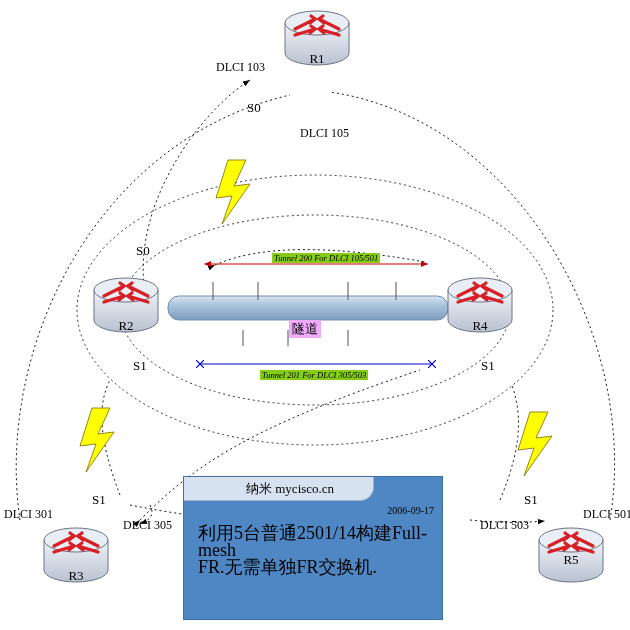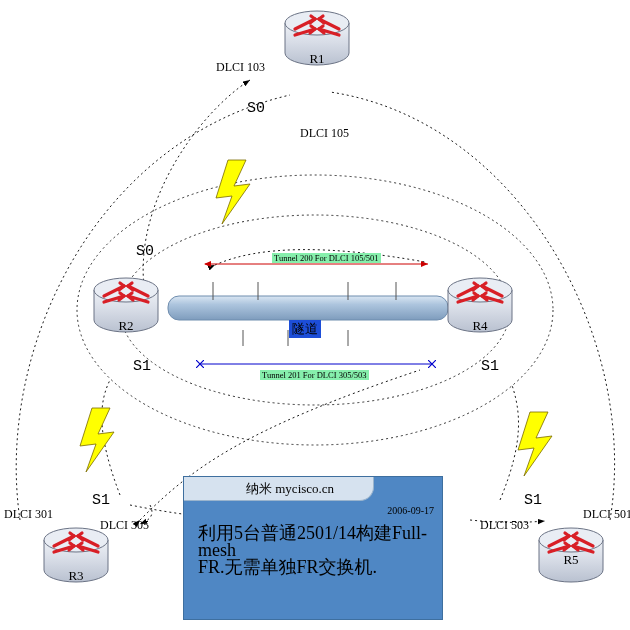--- a/index.html
+++ b/index.html
@@ -38,22 +38,21 @@
     color: #000;
   }
   .note {
     position: absolute;
     font-size: 12px;
     font-family: "Liberation Serif", serif;
     color: #000;
     white-space: nowrap;
   }
   .note-big {
-    font-size: 15px;
-    font-family: Liberation Mono, monospace;
+    font-size: 13px;
   }
   .callout {
     position: absolute;
     left: 183px;
     top: 476px;
     width: 258px;
     height: 142px;
     background: #4f87c4;
     border: 1px solid #3e6f9f;
   }
@@ -94,30 +93,31 @@
     font-size: 18px;
     line-height: 17px;
     color: #000;
     font-family: "Liberation Serif", serif;
   }
   .tunnel-label {
     position: absolute;
     font-size: 8.5px;
     font-family: "Liberation Serif", serif;
     color: #000;
-    background: #86efac;
+    background: #84cc16;
     padding: 0 2px;
     white-space: nowrap;
+    font-style: italic;
   }
   .tunnel-zh {
     position: absolute;
     font-size: 13px;
     font-family: "Liberation Serif", serif;
     color: #000;
-    background: #1d4ed8;
+    background: #f0abfc;
     padding: 0 3px;
     white-space: nowrap;
   }
 </style>
 </head>
 <body>
 
 <div id="stage">
 
   <svg id="svg-layer" viewBox="0 0 630 630">
@@ -278,21 +278,21 @@
   <div class="note note-big" style="left:247px; top:100px;">S0</div>
   <div class="note note-big" style="left:136px; top:243px;">S0</div>
   <div class="note note-big" style="left:133px; top:358px;">S1</div>
   <div class="note note-big" style="left:92px; top:492px;">S1</div>
   <div class="note note-big" style="left:481px; top:358px;">S1</div>
   <div class="note note-big" style="left:524px; top:492px;">S1</div>
 
   <div class="note" style="left:216px; top:60px;">DLCI 103</div>
   <div class="note" style="left:300px; top:126px;">DLCI 105</div>
   <div class="note" style="left:4px; top:507px;">DLCI 301</div>
-  <div class="note" style="left:100px; top:518px;">DLCI 305</div>
+  <div class="note" style="left:123px; top:518px;">DLCI 305</div>
   <div class="note" style="left:480px; top:518px;">DLCI 503</div>
   <div class="note" style="left:583px; top:507px;">DLCI 501</div>
 
   <div class="tunnel-label" style="left:272px; top:253px;">Tunnel 200 For DLCI 105/501</div>
   <div class="tunnel-label" style="left:260px; top:370px;">Tunnel 201 For DLCI 305/503</div>
   <div class="tunnel-zh" style="left:289px; top:320px;">隧道</div>
 
   <div class="callout">
     <div class="callout-head"></div>
     <div class="callout-title">纳米 mycisco.cn</div>

